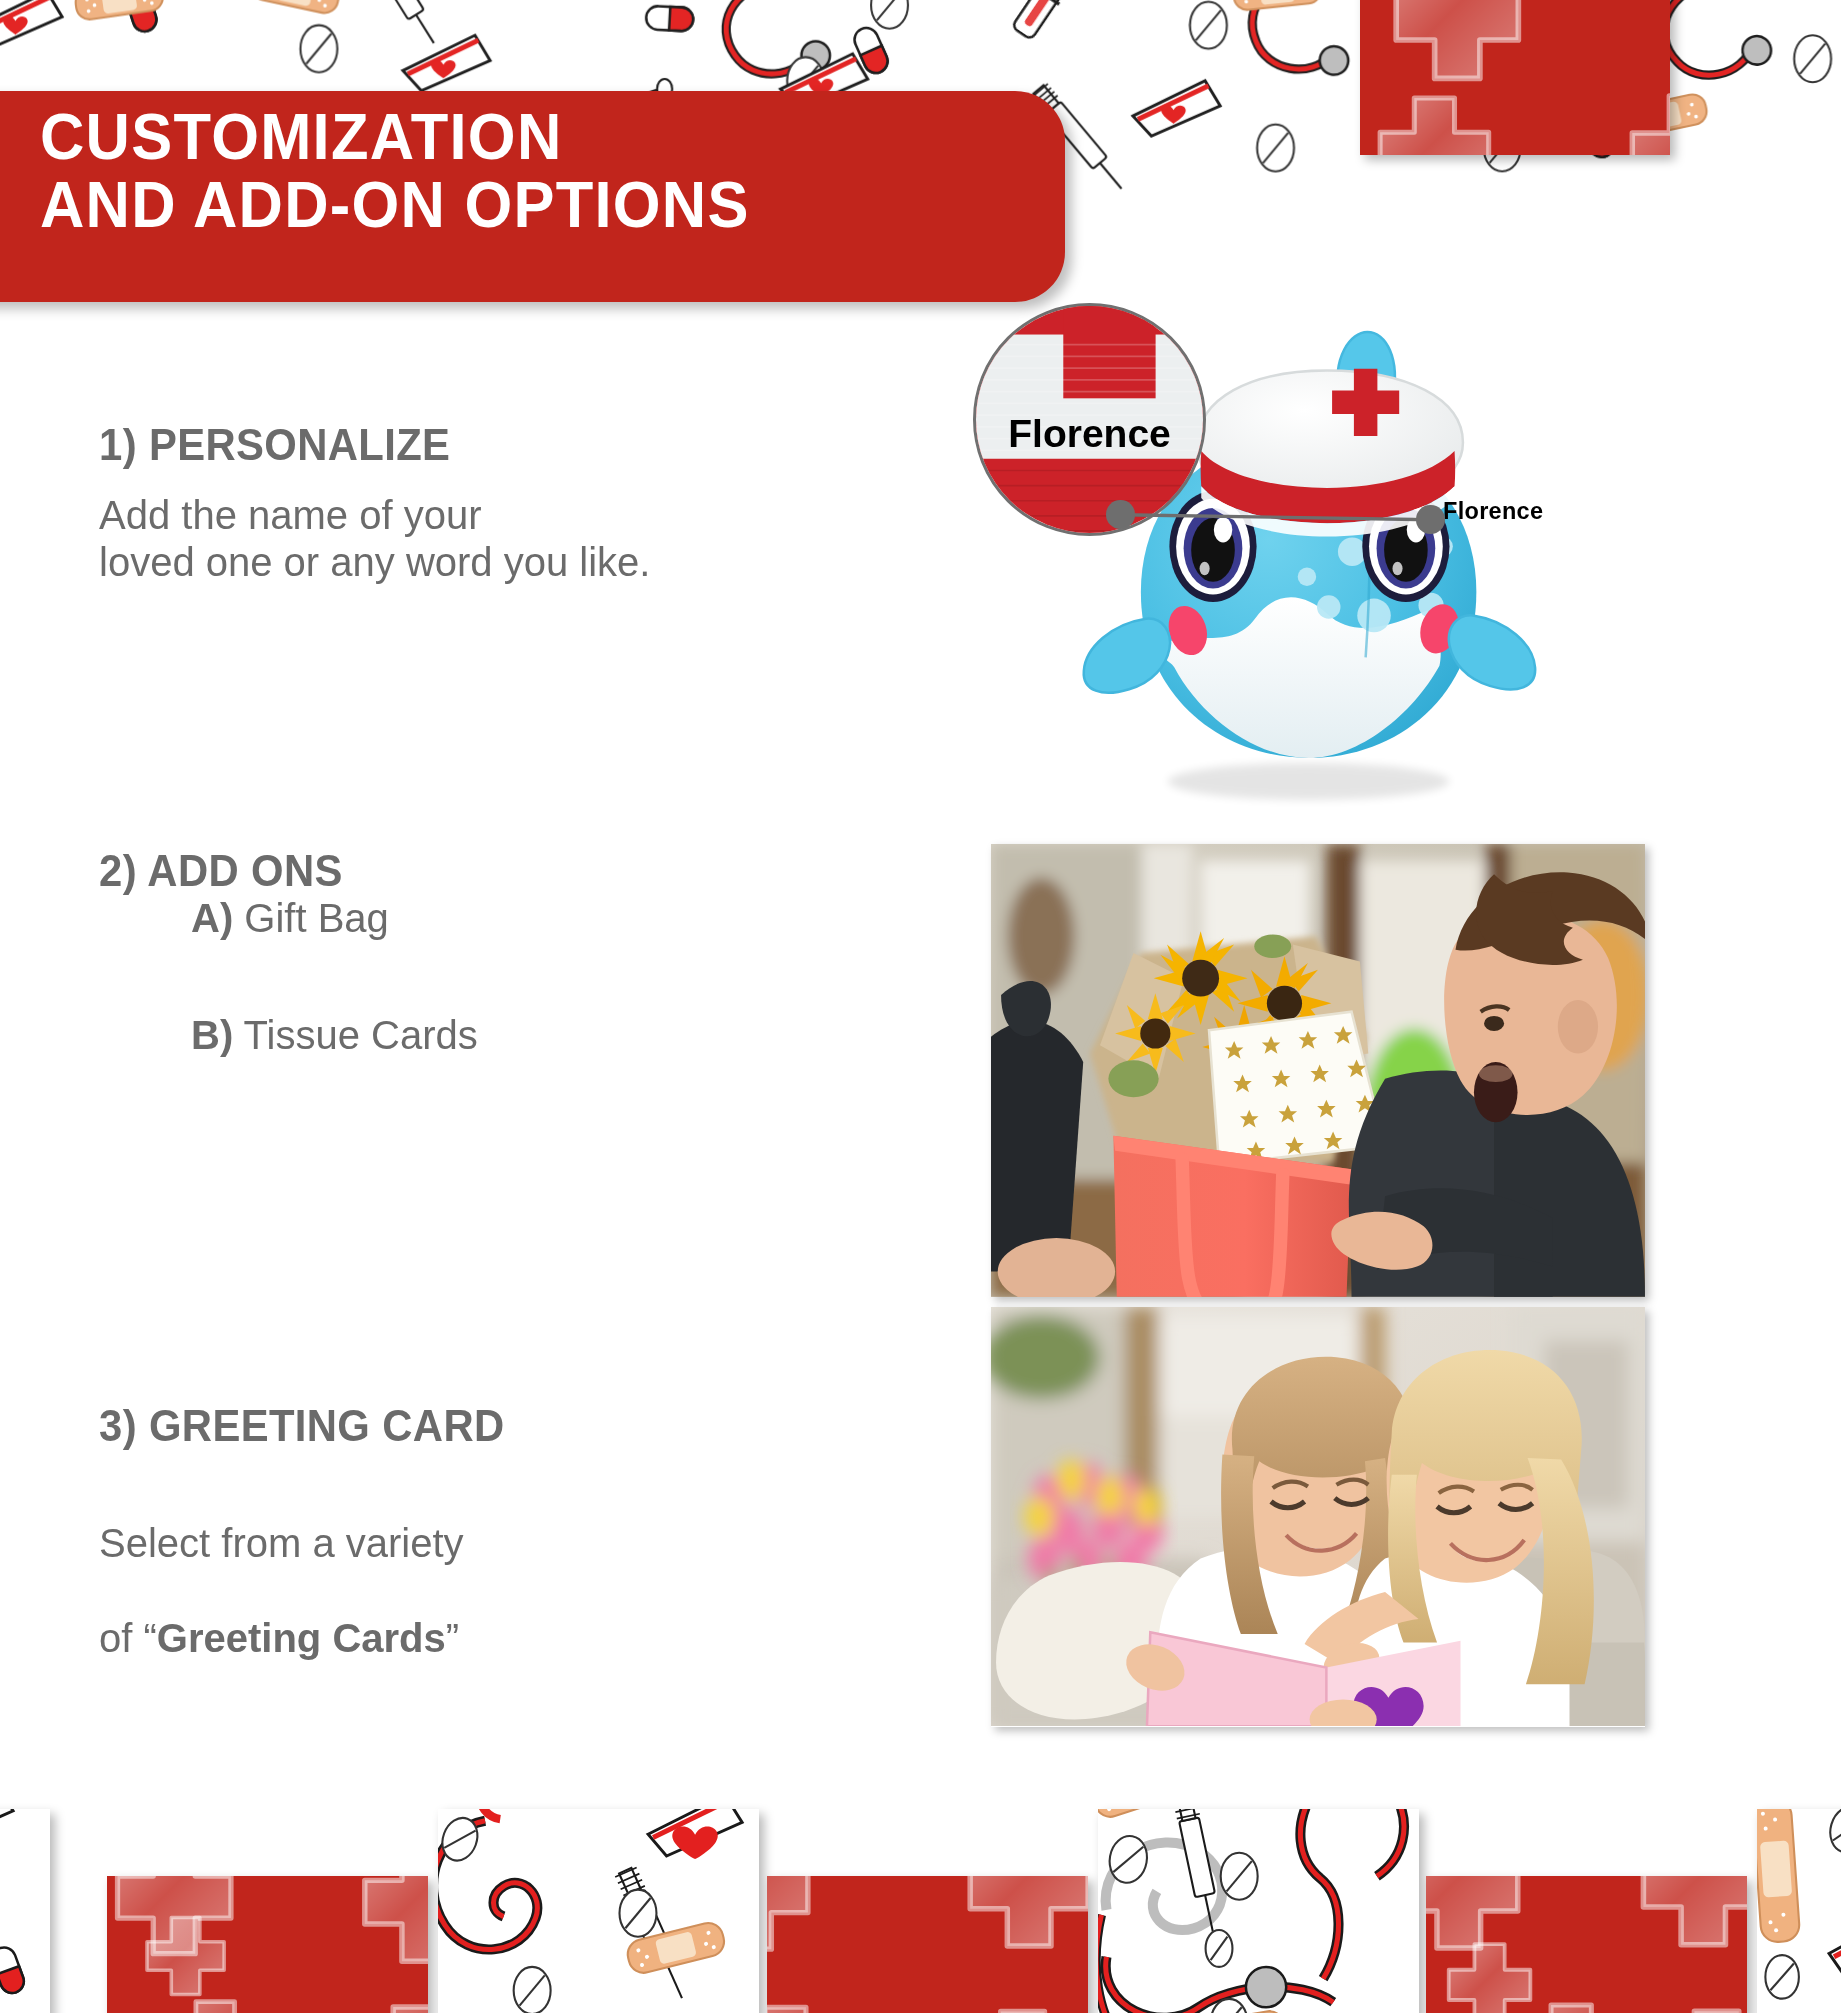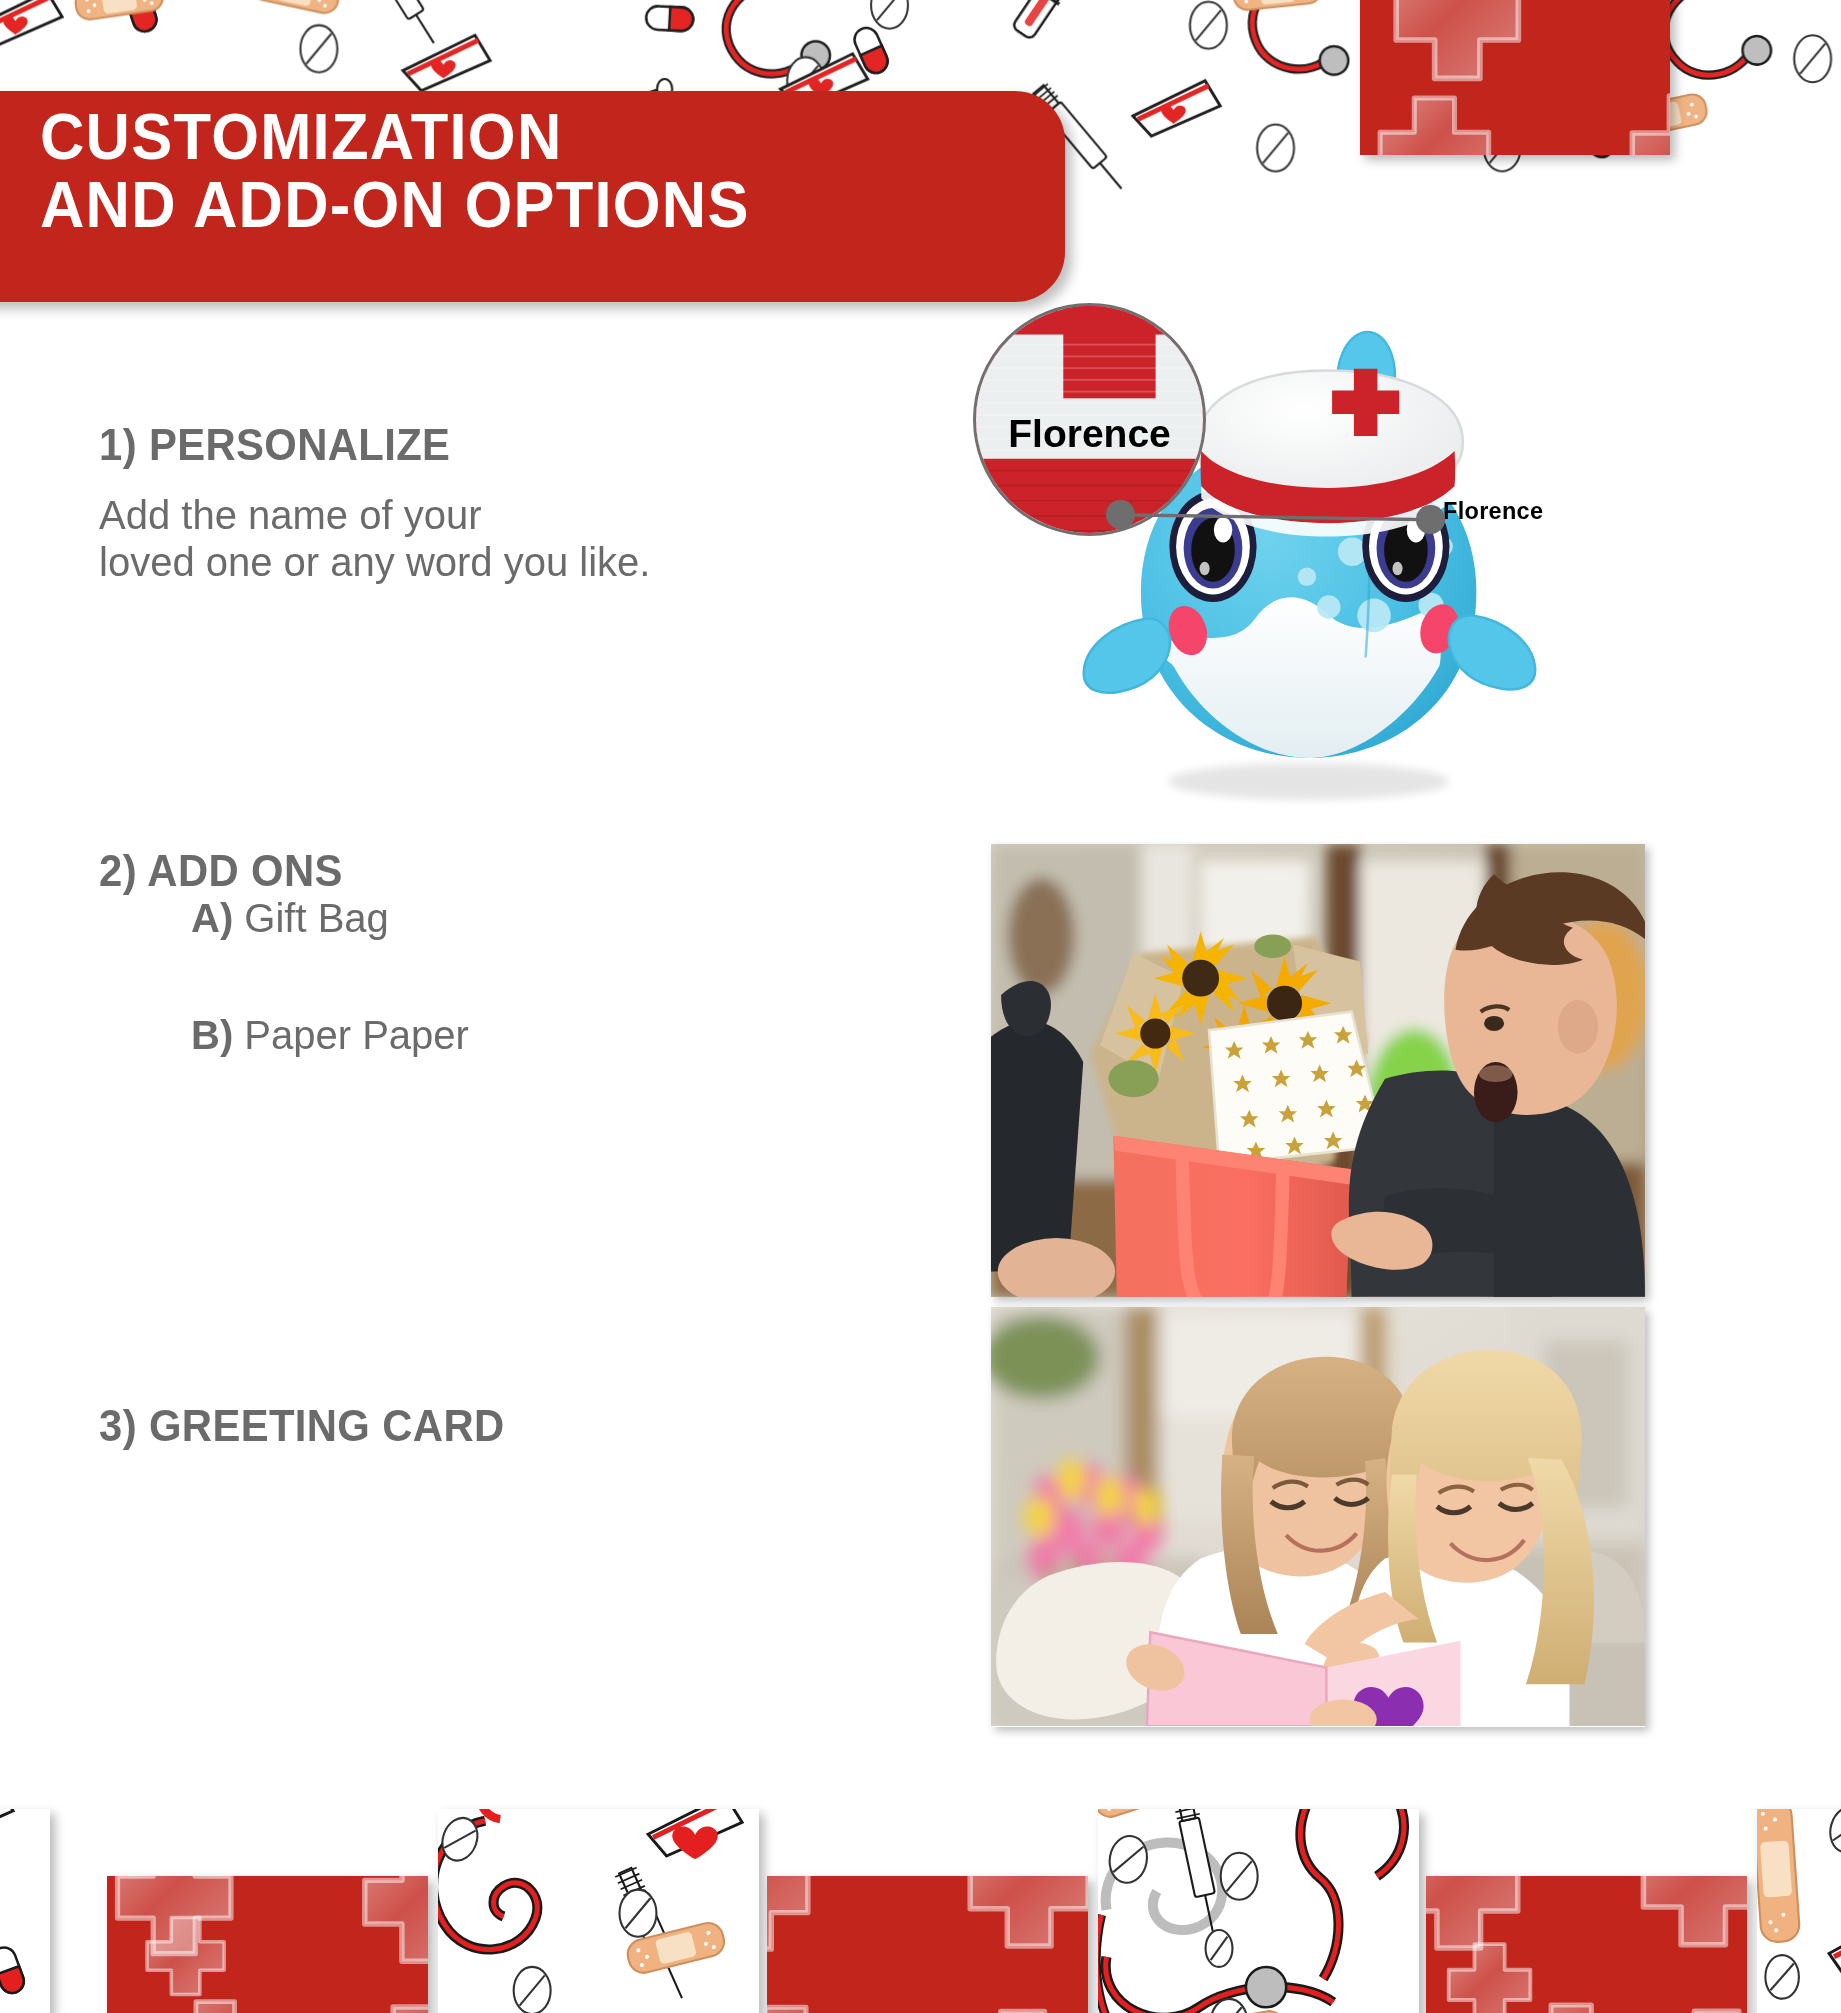--- a/index.html
+++ b/index.html
@@ -356,26 +356,30 @@
   <div class="dot" style="left:133px; top:205px;"></div>
   <div class="dot" style="left:443px; top:210px;"></div>
 </div>
 
 <div class="section" style="top:846px;">
   <div class="sec-head">2) ADD ONS</div>
   <div class="sub-item" style="">
     <b>A)</b><span> Gift Bag</span>
   </div>
   <div class="sub-item" style="margin-top:72px;">
-    <b>B)</b><span> Paper Paper</span>
+    <b>B)</b><span> Tissue Cards</span>
   </div>
 </div>
 
 <div class="section" style="top:1401px;">
   <div class="sec-head">3) GREETING CARD</div>
+  <div class="sec-body">
+    <span>Select from a variety</span><br>
+    <span>of “</span><b>Greeting Cards</b><span>”</span>
+  </div>
 </div>
 
 <div id="photo-giftbag">
   <svg class="ph" viewBox="0 0 780 540" preserveAspectRatio="none">
     <defs>
       <linearGradient id="shopbg" x1="0" y1="0" x2="1" y2="1">
         <stop offset="0%" stop-color="#d9d4c8"></stop>
         <stop offset="40%" stop-color="#c9c3b4"></stop>
         <stop offset="100%" stop-color="#a8967c"></stop>
       </linearGradient>

